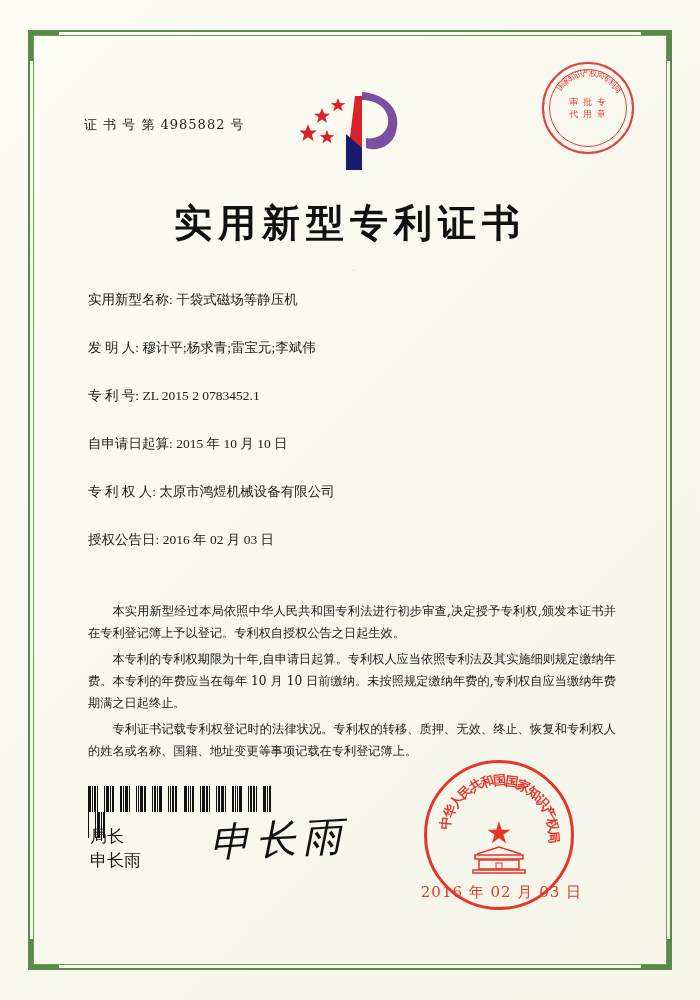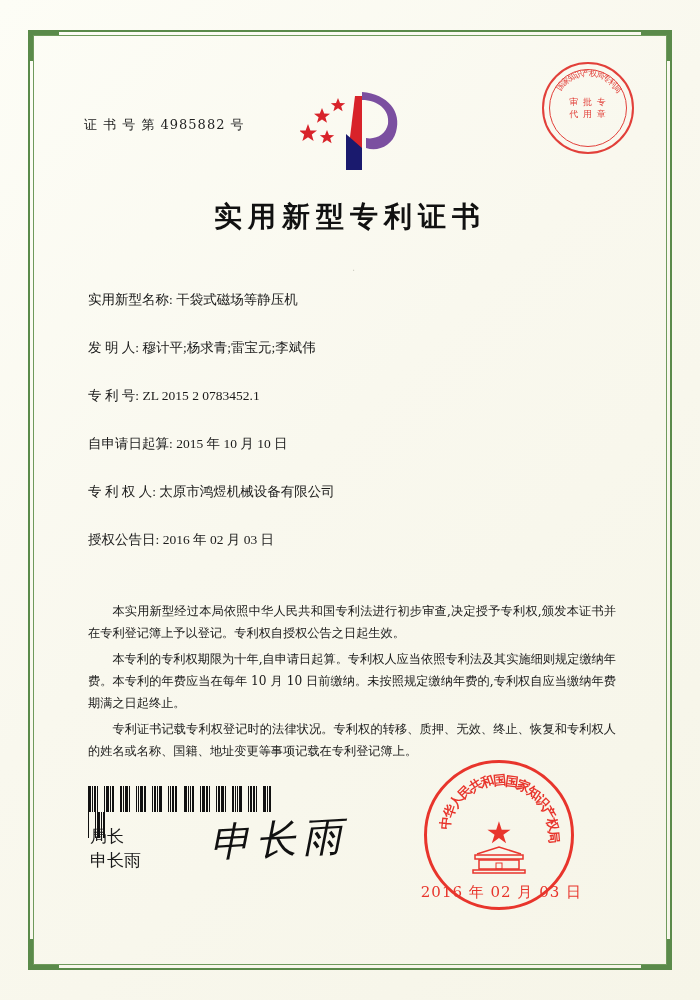--- a/index.html
+++ b/index.html
@@ -110,21 +110,21 @@
     font-family: "DejaVu Serif", "Liberation Serif", serif;
     transform-origin: 0 0;
   }
 
   .title {
     position: absolute;
     left: 0;
     right: 0;
     top: 198px;
     text-align: center;
-    font-size: 28px;
+    font-size: 38px;
     letter-spacing: 6px;
     font-weight: bold;
     color: #111;
     font-family: Liberation Sans, sans-serif;
   }
 
   .fields {
     position: absolute;
     left: 88px;
     top: 290px;

